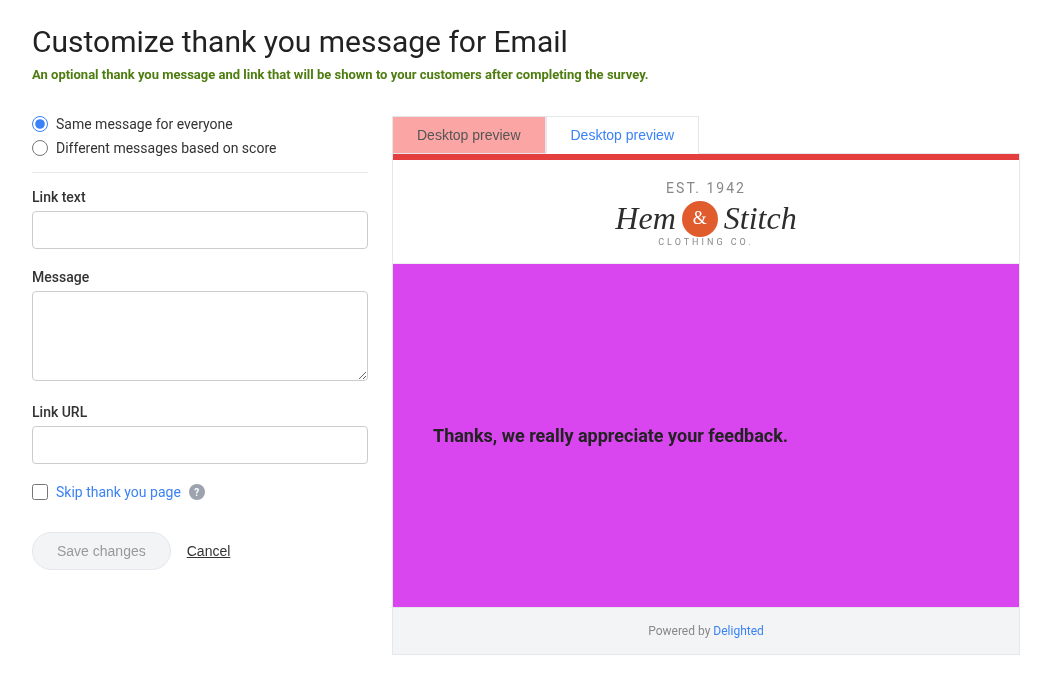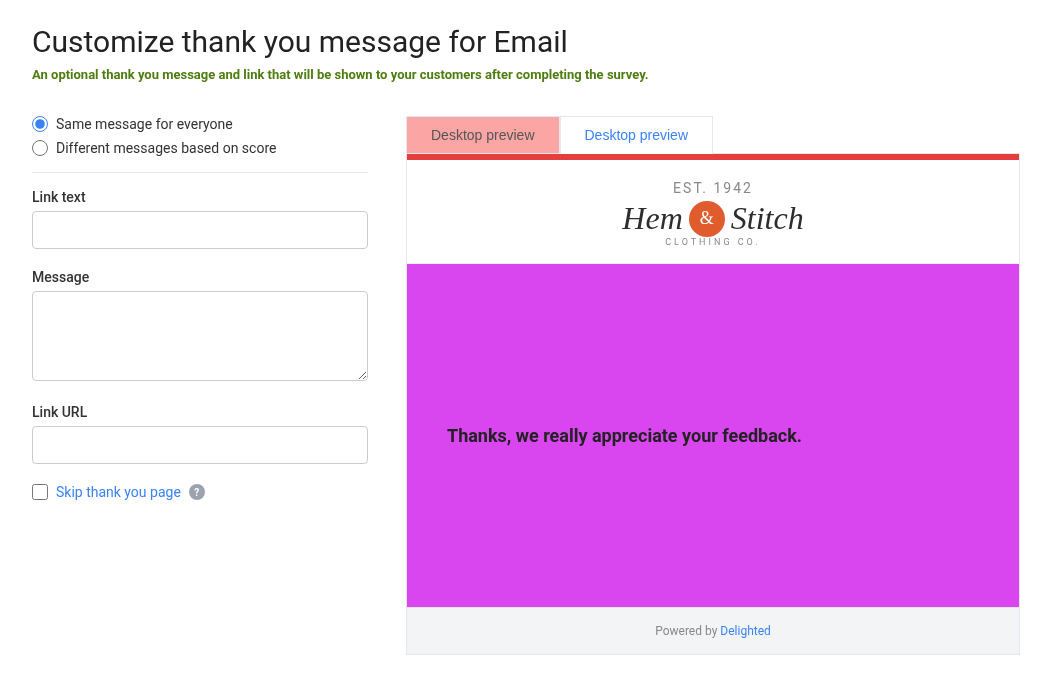--- a/index.html
+++ b/index.html
@@ -23,21 +23,21 @@
       margin-bottom: 8px;
     }
     .page-subtitle {
       font-size: 13px;
       color: #4d7c0f;
       margin-bottom: 34px;
       font-weight: bold;
     }
     .main-content {
       display: flex;
-      gap: 14px;
+      gap: 0;
       flex: 1;
     }
     .left-panel {
       width: 360px;
       flex-shrink: 0;
       padding-right: 24px;
     }
     .radio-group {
       margin-bottom: 16px;
     }
@@ -293,20 +293,24 @@
         <label class="form-label">Link URL</label>
         <input type="text" class="form-input" style="">
       </div>
 
       <div class="checkbox-group">
         <input type="checkbox" id="skip_page" style="">
         <label for="skip_page" class="checkbox-label">Skip thank you page</label>
         <span class="info-icon">?</span>
       </div>
 
+      <div class="action-buttons">
+        <button class="save-button">Save changes</button>
+        <button class="cancel-button">Cancel</button>
+      </div>
     </div>
 
     <div class="right-panel">
       <div class="preview-tabs">
         <button class="preview-tab">Desktop preview</button>
         <button class="preview-tab active">Desktop preview</button>
       </div>
 
       <div class="preview-frame">
         <div class="preview-top-bar"></div>

